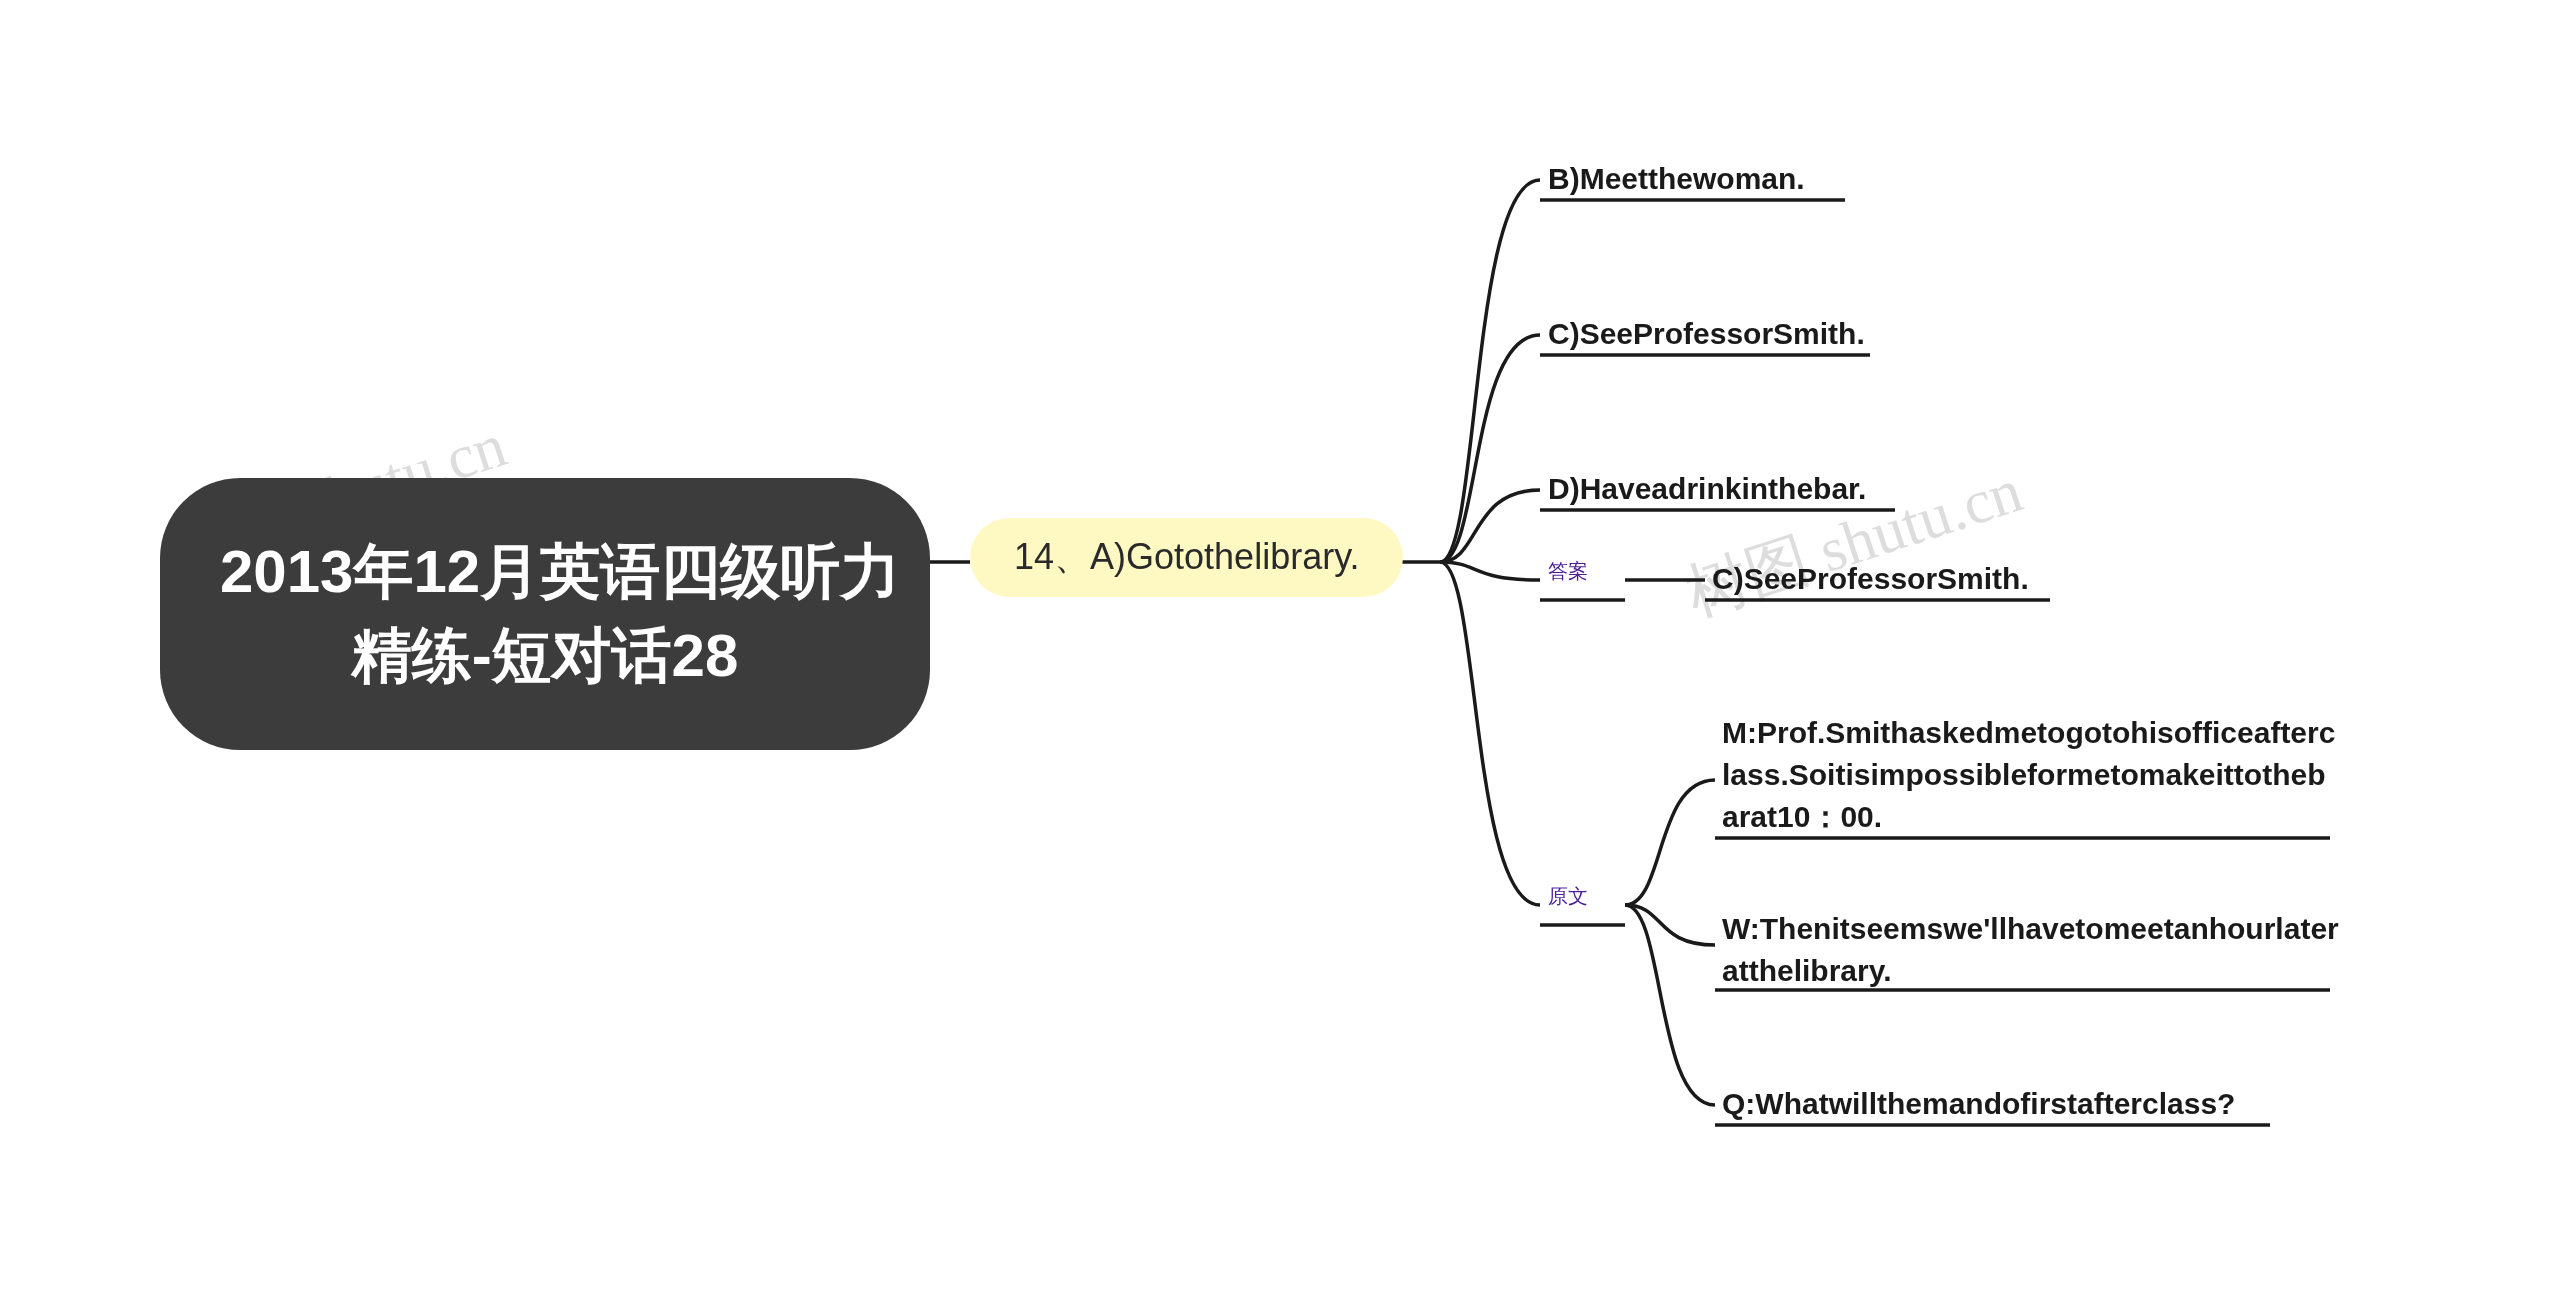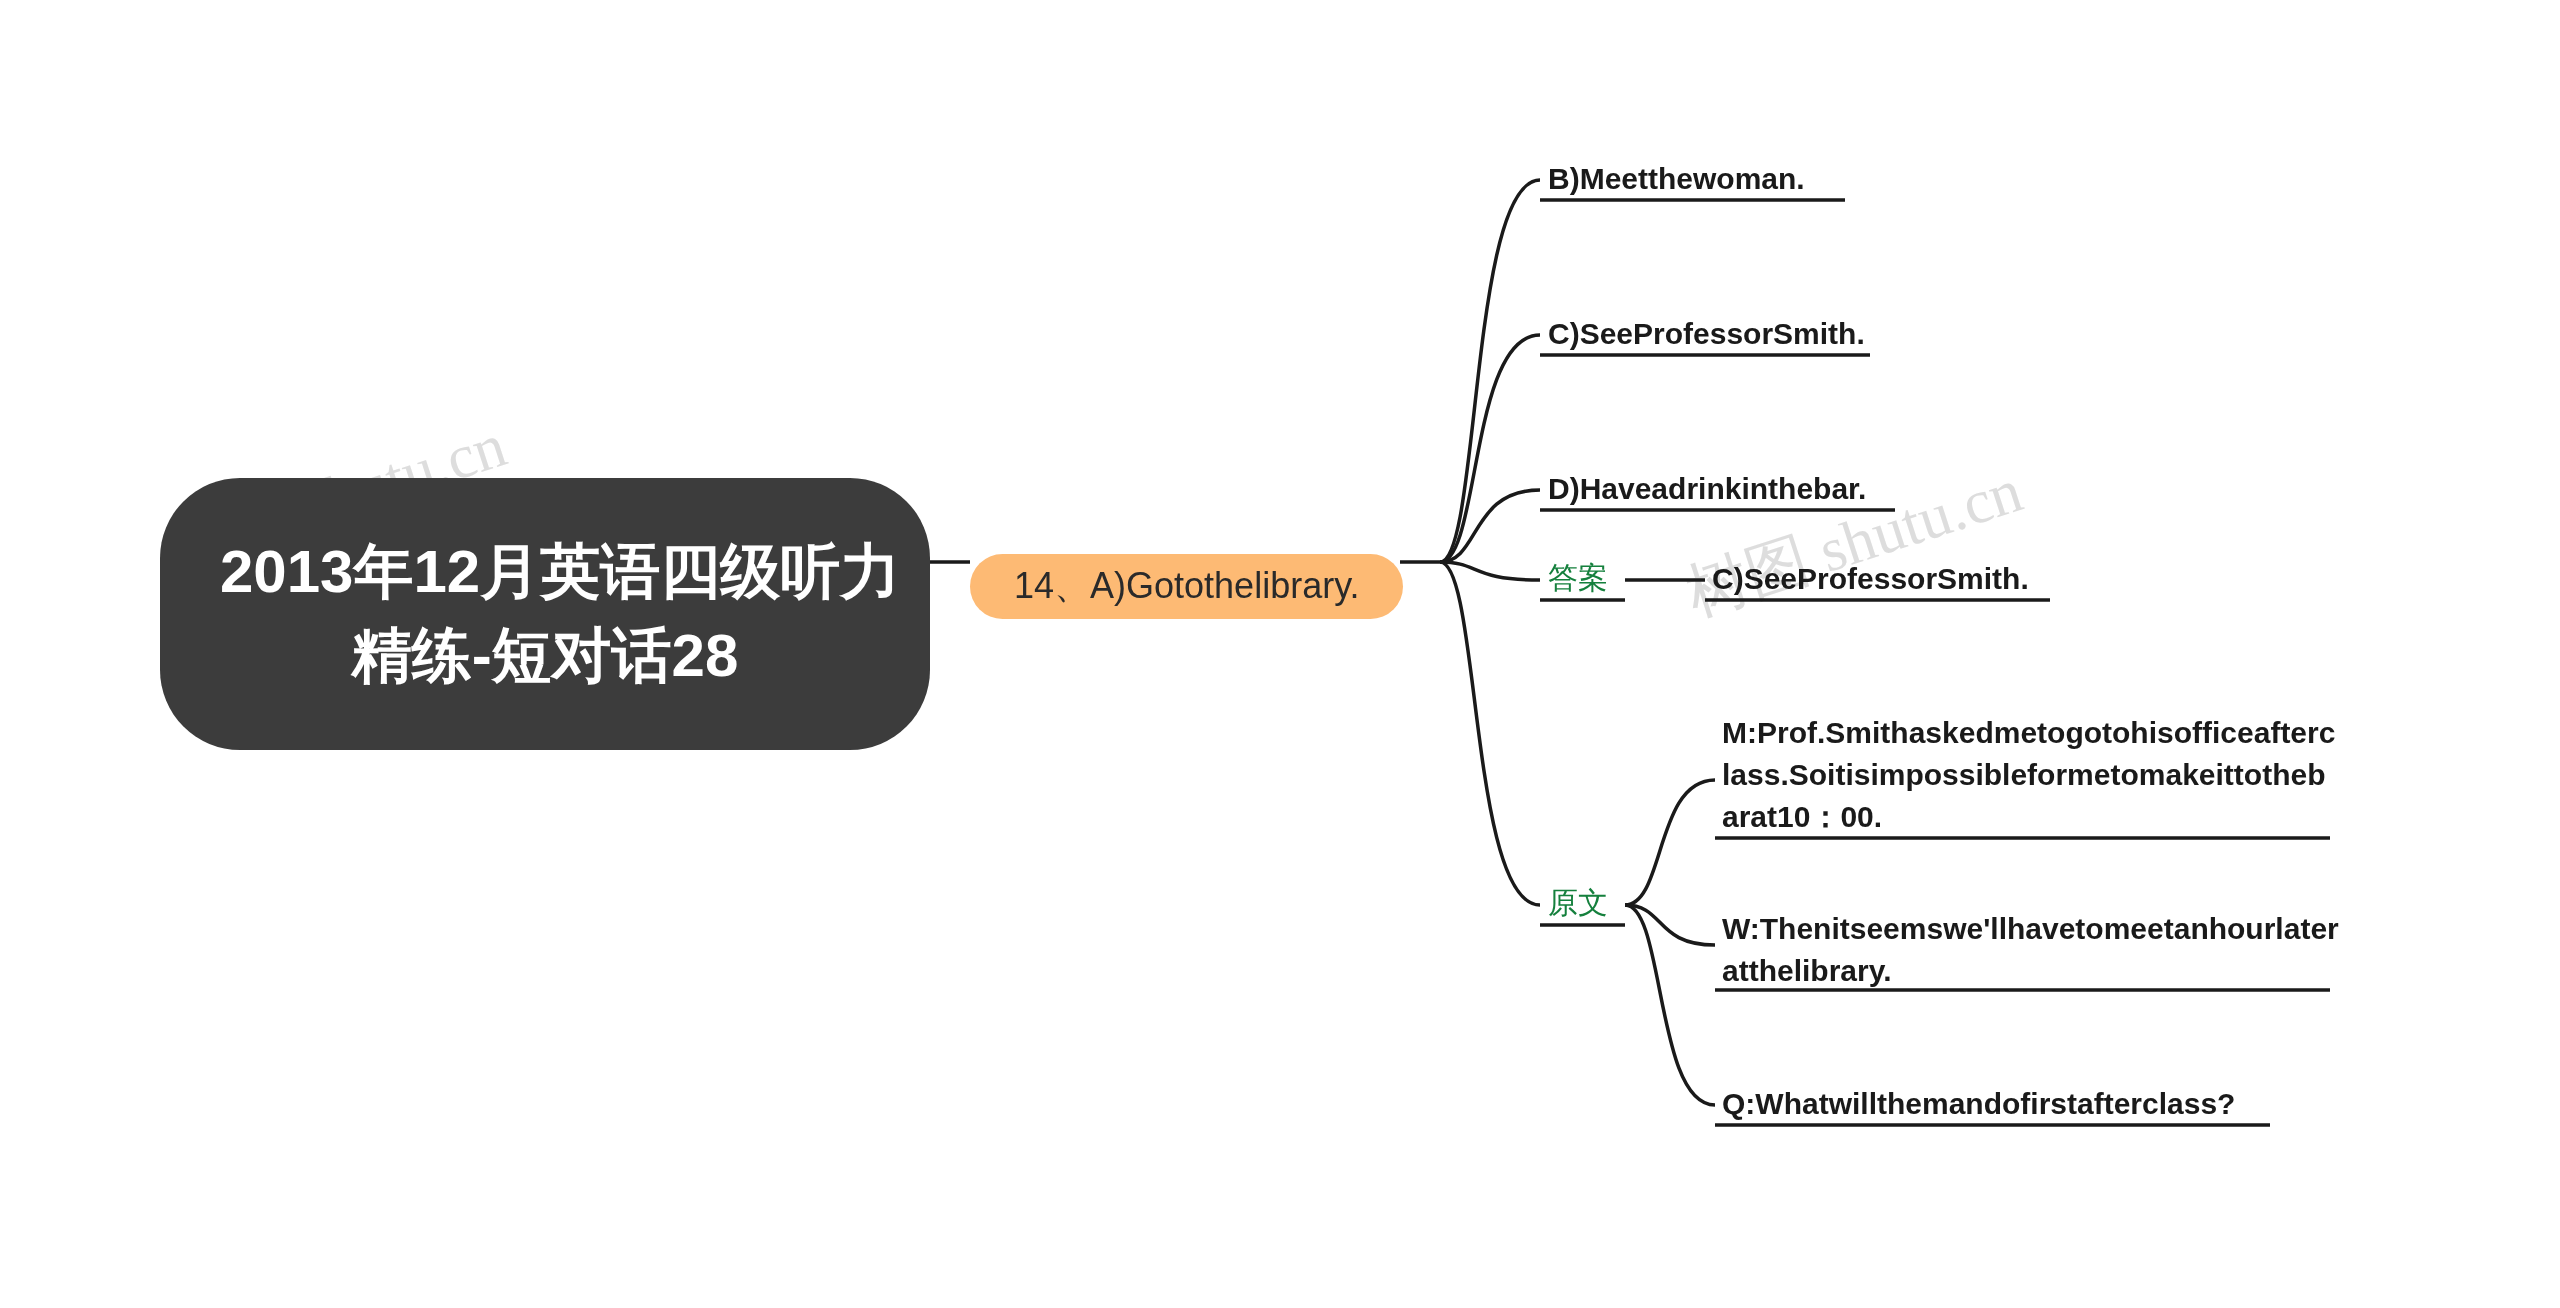--- a/index.html
+++ b/index.html
@@ -34,39 +34,38 @@
     border-radius: 80px;
     padding: 52px 60px;
     font-size: 60px;
     line-height: 1.4;
     text-align: center;
     white-space: nowrap;
     font-weight: bold;
   }
   .secondary-node {
     position: absolute;
-    background: #fdba74;
+    background: #fef9c3;
     color: #2a2a2a;
     border-radius: 40px;
-    padding: 8px 44px;
+    padding: 15px 44px;
     font-size: 36px;
     white-space: nowrap;
-    margin-top: 36px;
   }
   .leaf-node {
     position: absolute;
     color: #1a1a1a;
     font-size: 30px;
     line-height: 1.4;
     font-weight: bold;
   }
   .label-node {
     position: absolute;
-    color: #15803d;
-    font-size: 30px;
+    color: #4c1d95;
+    font-size: 20px;
     white-space: nowrap;
   }
   .wrap-node {
     max-width: 620px;
     word-break: break-all;
   }
   svg.connectors {
     position: absolute;
     top: 0;
     left: 0;

